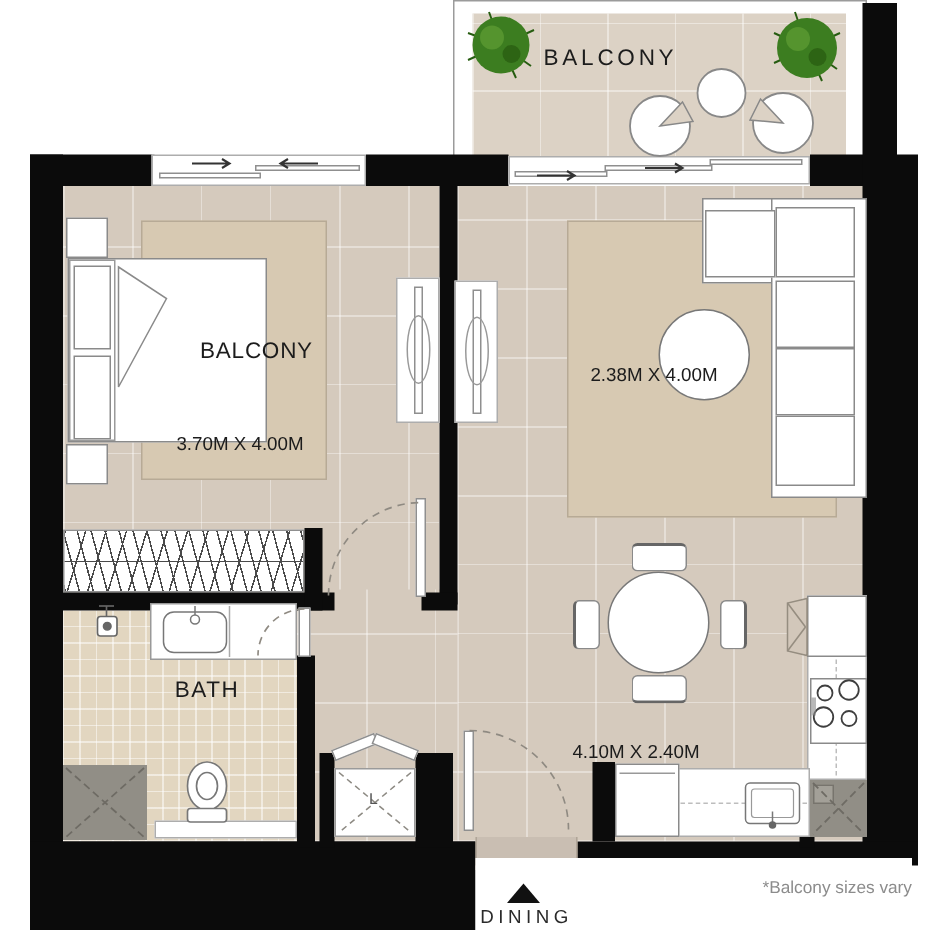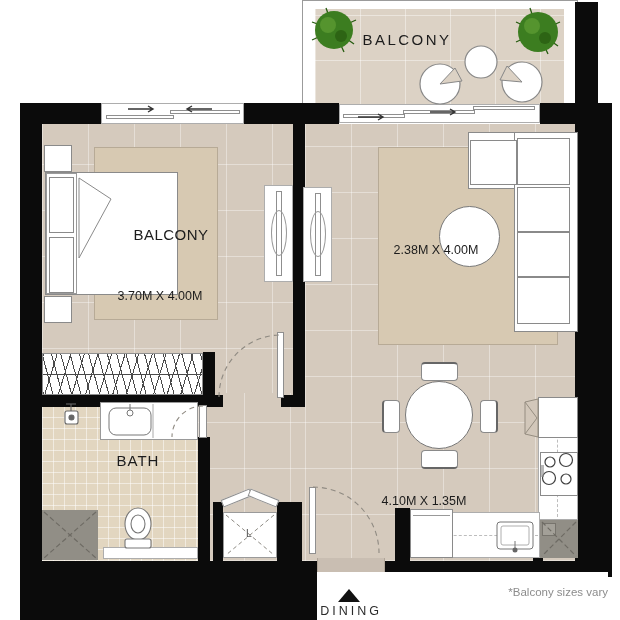--- a/index.html
+++ b/index.html
@@ -242,21 +242,21 @@
       <circle cx="532" cy="26" r="8" fill="#55942e"></circle>
       <circle cx="545" cy="38" r="6" fill="#2d6414"></circle>
     </g>
   </svg>
 
   <div class="lbl" style="left:407px;top:39px;font-size:15px;letter-spacing:2.5px;">BALCONY</div>
   <div class="lbl room" style="left:171px;top:234px;">BALCONY</div>
   <div class="lbl dim" style="left:160px;top:252px;margin-top:44px;">3.70M X 4.00M</div>
   <div class="lbl dim" style="left:436px;top:250px;">2.38M X 4.00M</div>
   <div class="lbl" style="left:138px;top:460px;font-size:15px;letter-spacing:1px;">BATH</div>
-  <div class="lbl dim" style="left:424px;top:501px;">4.10M X 1.35M</div>
+  <div class="lbl dim" style="left:424px;top:501px;">4.10M X 2.40M</div>
   <div class="lbl" style="left:249px;top:533px;font-size:10.5px;color:#555;">L</div>
 
   <div class="abs" style="left:317px;top:572px;width:291px;height:48px;background:#fff;"></div>
   <div class="abs" style="left:338px;top:589px;width:0;height:0;border-left:11px solid transparent;border-right:11px solid transparent;border-bottom:13px solid #111;"></div>
   <div class="lbl" style="left:351px;top:611px;font-size:12.5px;letter-spacing:3px;color:#2a2a2a;">DINING</div>
   <div class="abs" style="right:12px;top:586px;font-size:11.5px;color:#8c8c8c;">*Balcony sizes vary</div>
 
 </div>
 
 </body></html>

